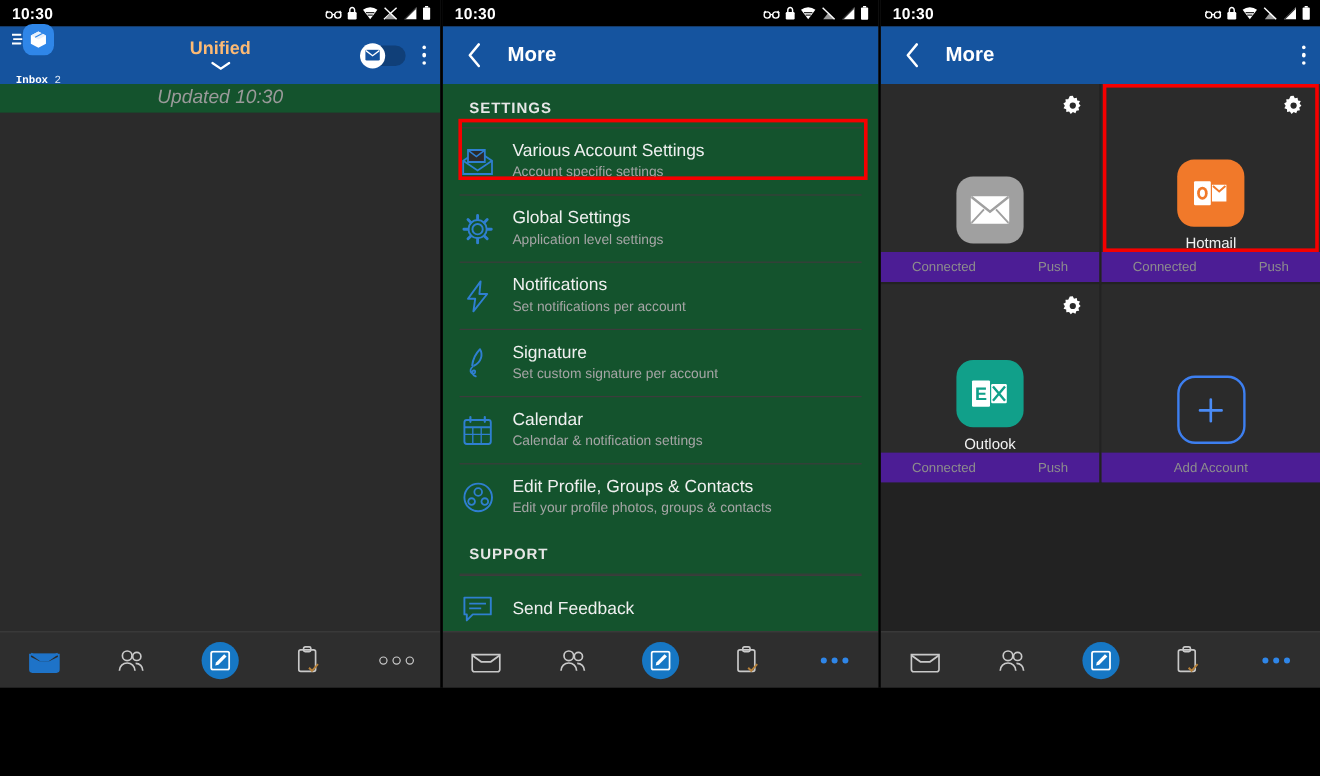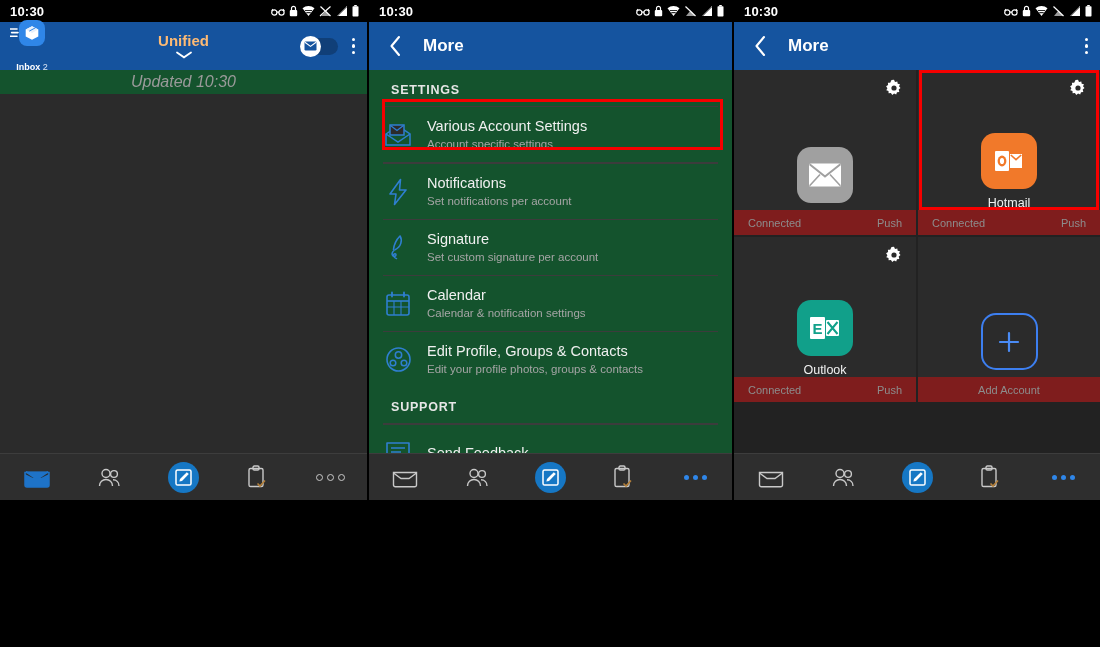--- a/index.html
+++ b/index.html
@@ -6,21 +6,21 @@
   html,body {
     width:1100px; height:647px;
     background:#000;
     font-family:"Liberation Sans", sans-serif;
     overflow:hidden;
   }
   .stage { position:relative; width:1100px; height:647px; display:flex; }
 
   .panel {
     position:relative;
-    height:500px;
+    height:573px;
     background:#2b2b2b;
     overflow:hidden;
     flex:0 0 auto;
   }
   .panel.p1 { width:367px; }
   .panel.p2 { width:367px; border-left:2px solid #000; border-right:2px solid #000; }
   .panel.p3 { width:366px; }
 
   
   .statusbar {
@@ -43,21 +43,21 @@
     display:flex; flex-direction:column; align-items:center;
     width:56px; margin-left:4px;
   }
   .inbox-badge .sq {
     width:26px; height:26px; border-radius:8px; background:#2f86e8;
     display:flex; align-items:center; justify-content:center; position:relative;
   }
   .inbox-badge .lines {
     position:absolute; left:-9px; top:7px; width:9px; height:12px;
   }
-  .inbox-badge .lbl { font-size:9px; color:#fff; font-weight:bold; margin-top:16px; white-space:nowrap; }
+  .inbox-badge .lbl { font-size:9px; color:#fff; font-weight:bold; margin-top:16px; white-space:nowrap;font-family:Liberation Mono, monospace; }
   .inbox-badge .lbl span { font-weight:normal; color:#dbe7f5; }
 
   .unified-wrap {
     position:absolute; left:0; right:0; top:0; bottom:0;
     display:flex; flex-direction:column; align-items:center; justify-content:center;
     pointer-events:none;
   }
   .unified-wrap .ttl { color:#fdba74; font-size:15px; font-weight:bold; line-height:15px; }
   .unified-wrap .chev { margin-top:3px; }
 
@@ -125,23 +125,23 @@
   .acct-cell { background:#2b2b2b; position:relative; }
   .acct-tile {
     height:140px; position:relative;
     display:flex; flex-direction:column; align-items:center; justify-content:flex-end;
     background:#2b2b2b;
   }
   .acct-tile .gear { position:absolute; top:9px; right:13px; }
   .acct-icon { width:56px; height:56px; border-radius:14px; display:flex; align-items:center; justify-content:center; }
   .acct-name { color:#f2f2f2; font-size:12.5px; margin-top:7px; }
   .acct-status {
-    height:25px; background:#7f1d1d;
+    height:25px; background:#4c1d95;
     display:flex; align-items:center; justify-content:space-between;
-    padding:0 14px; color:#8d8d8d; font-size:11px;
+    padding:0 26px; color:#8d8d8d; font-size:11px;
   }
   .acct-status.center { justify-content:center; }
   .plus-box {
     width:57px; height:57px; border-radius:15px; border:2px solid #3d7ff0;
     display:flex; align-items:center; justify-content:center; background:#2b2b2b;
   }
 
   
   .redbox { position:absolute; border:3px solid #f60000; pointer-events:none; z-index:30; }
 </style>
@@ -328,20 +328,33 @@
               <path d="M3 12 15 20l12-8" fill="none" stroke="#2f7fd0" stroke-width="1.5"></path>
             </svg>
         </div>
         <div class="txt">
           <div class="t1">Various Account Settings</div>
           <div class="t2">Account specific settings</div>
         </div>
       </div>
 
       <div class="divider"></div>
+      <div class="list-row">
+        <div class="ico">
+          <svg width="26" height="26" viewBox="0 0 26 26">
+              <circle cx="13" cy="13" r="4.3" fill="none" stroke="#2f7fd0" stroke-width="1.6"></circle>
+              <path d="M13 1.6v3.4M13 21v3.4M1.6 13h3.4M21 13h3.4M5 5l2.4 2.4M18.6 18.6 21 21M21 5l-2.4 2.4M7.4 18.6 5 21" stroke="#2f7fd0" stroke-width="2.4" stroke-linecap="round"></path>
+              <circle cx="13" cy="13" r="7.6" fill="none" stroke="#2f7fd0" stroke-width="1.6"></circle>
+            </svg>
+        </div>
+        <div class="txt">
+          <div class="t1">Global Settings</div>
+          <div class="t2">Application level settings</div>
+        </div>
+      </div>
 
       <div class="divider"></div>
       <div class="list-row">
         <div class="ico">
           <svg width="22" height="28" viewBox="0 0 22 28">
               <path d="M13.5 1.5 3 16h6L7.5 26.5 19 12h-6.5z" fill="none" stroke="#2f7fd0" stroke-width="1.6" stroke-linejoin="round"></path>
             </svg>
         </div>
         <div class="txt">
           <div class="t1">Notifications</div>

